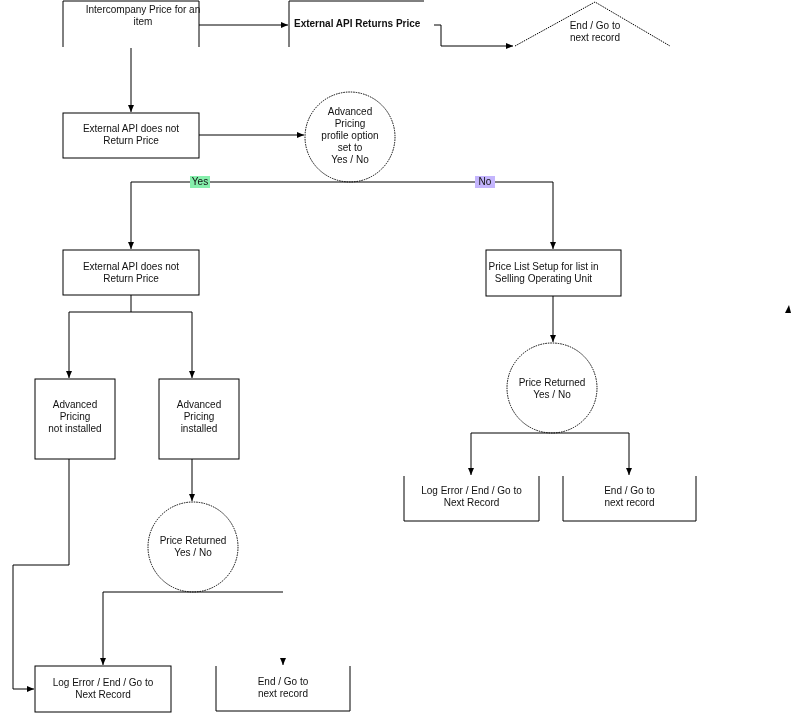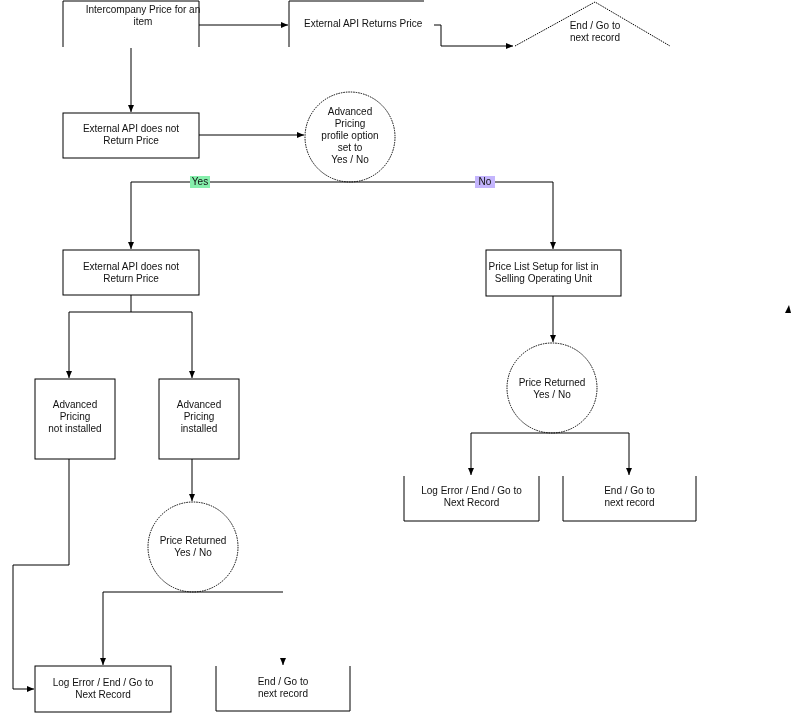--- a/index.html
+++ b/index.html
@@ -51,21 +51,21 @@
     <path d="M192,459 L192,501" marker-end="url(#arr)"></path>
     <path d="M69,459 L69,565 L13,565 L13,689 L34,689" marker-end="url(#arr)"></path>
     <path d="M283,592 L103,592 L103,665" marker-end="url(#arr)"></path>
     <path d="M283,660 L283,665" marker-end="url(#arr)"></path>
   </g>
   <path d="M785,313 L789,305 L791,313 Z" fill="#000"></path>
 </svg>
 
 <div class="node-text" style="left:63px;top:4px;width:160px;">Intercompany Price for an
 item</div>
-<div class="node-text" style="left:304px;top:18px;width:135px;text-align:left;">External API Returns Price</div>
+<div class="node-text" style="left:288px;top:18px;width:135px;text-align:left;padding-left:6px;font-weight:bold;">External API Returns Price</div>
 <div class="node-text" style="left:555px;top:20px;width:80px;">End / Go to
 next record</div>
 <div class="node-text" style="left:63px;top:123px;width:136px;">External API does not
 Return Price</div>
 <div class="node-text" style="left:305px;top:106px;width:90px;">Advanced
 Pricing
 profile option
 set to
 Yes / No</div>
 <div class="node-text" style="left:63px;top:261px;width:136px;">External API does not

